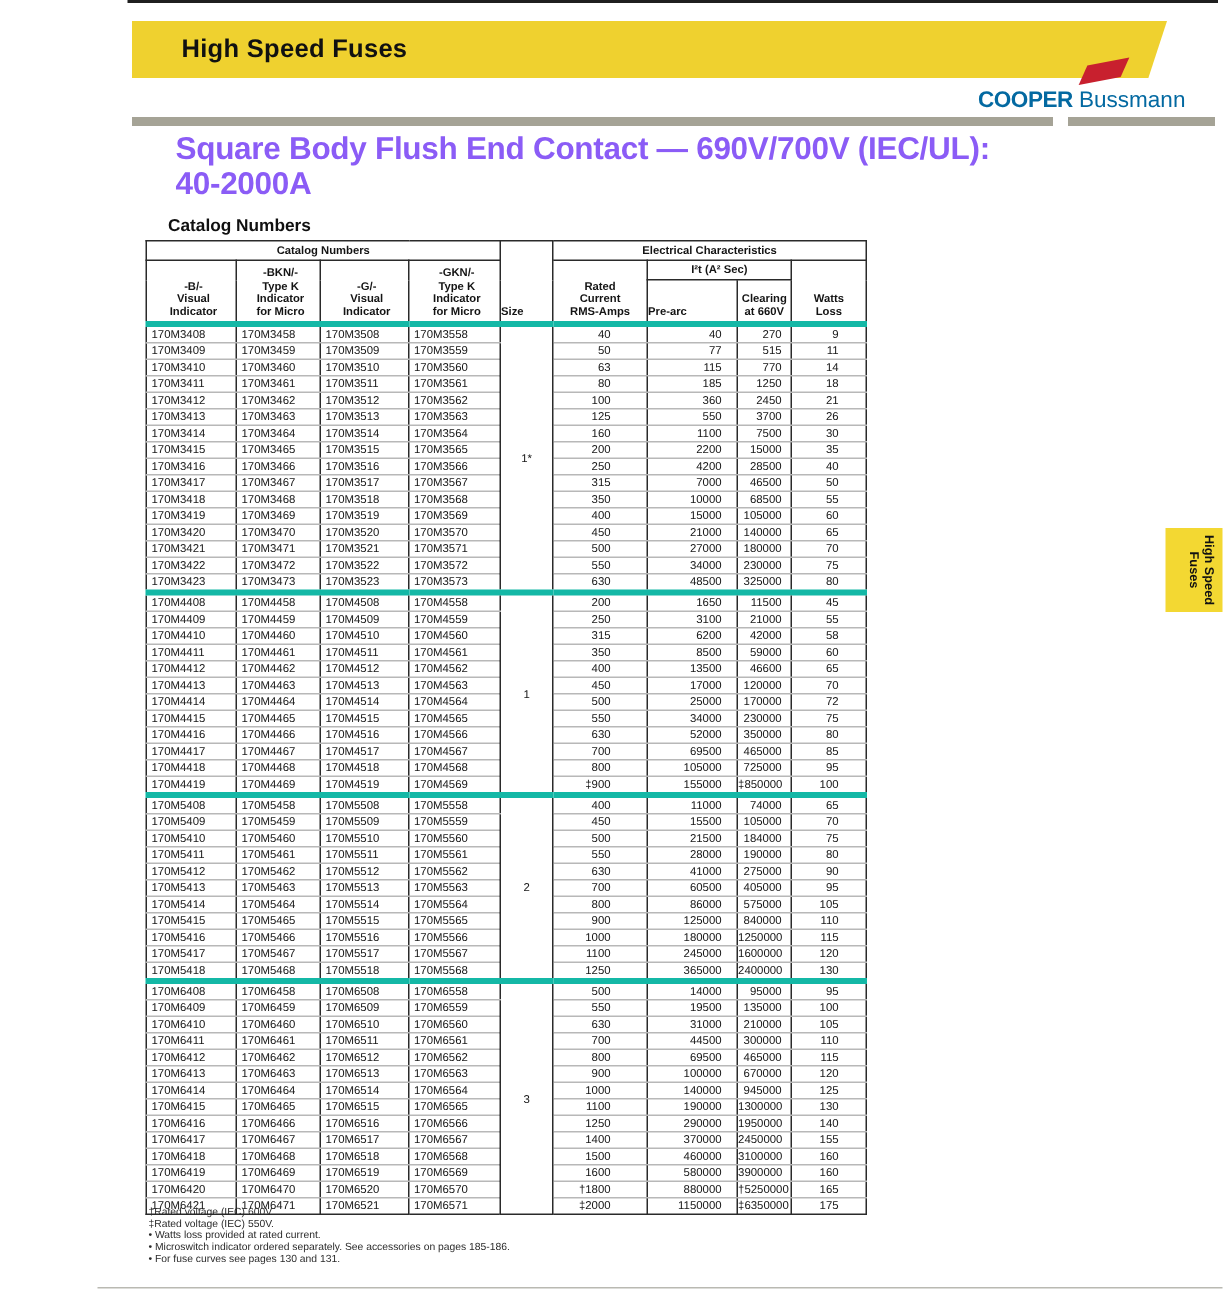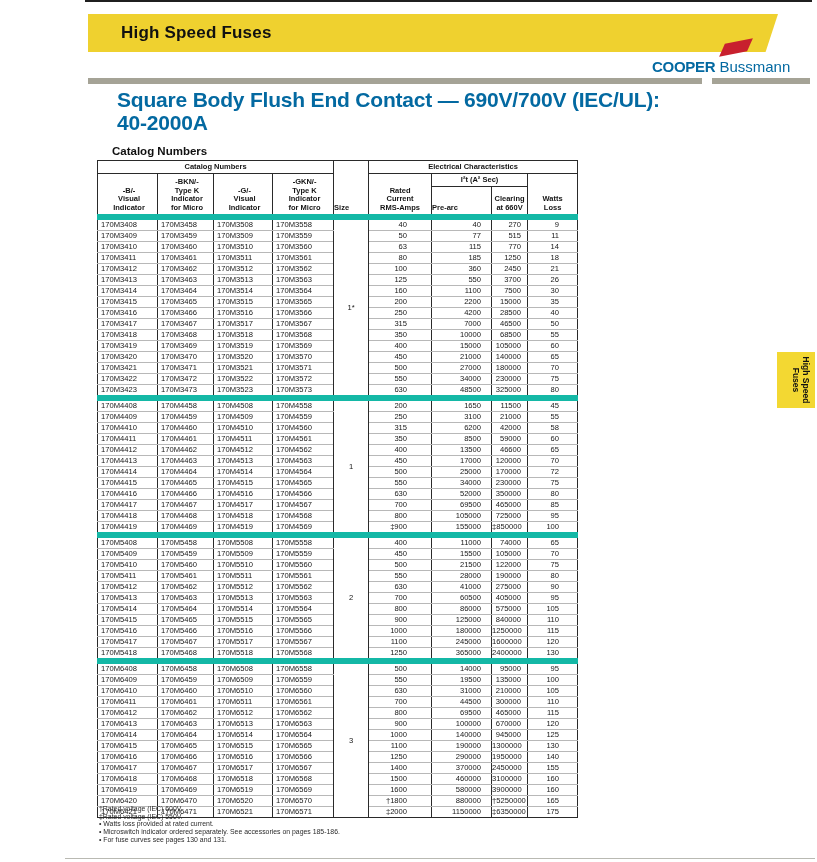--- a/index.html
+++ b/index.html
@@ -22,21 +22,21 @@
     position:absolute;left:72px;top:3px;width:28px;height:13px;
     transform:skew(-24deg,-11deg);
   }
   .logo-text{position:absolute;left:2px;top:20px;font-size:15px;white-space:nowrap;}
   .logo-cooper{font-weight:bold;color:#0369a1;letter-spacing:-0.3px;}
   .logo-bussmann{font-weight:normal;color:#0369a1;}
   .divider-a{position:absolute;left:88px;top:78px;width:614px;height:6px;}
   .divider-b{position:absolute;left:712px;top:78px;width:98px;height:6px;}
   .doc-title{
     position:absolute;left:117px;top:88px;width:680px;
-    font-size:21px;font-weight:bold;line-height:23px;color:#0369a1;letter-spacing:-0.2px;
+    font-size:21px;font-weight:bold;line-height:23px;color:#8b5cf6;letter-spacing:-0.2px;
   }
   .catalog-label{
     position:absolute;left:112px;top:145px;font-size:11.5px;font-weight:bold;color:#101010;
   }
   .table-wrap{position:absolute;left:97px;top:160px;}
   table{border-collapse:collapse;table-layout:fixed;width:480px;border:1px solid #2a2a2a;}
   th,td{margin:0;padding:0;overflow:hidden;}
   th{
     border:1px solid #2a2a2a;font-size:7.5px;font-weight:bold;color:#141414;
     vertical-align:bottom;line-height:8.5px;white-space:pre-line;
@@ -49,21 +49,21 @@
   .h-prearc{height:25px;text-align:left;padding-bottom:2px;}
   .h-clearing{height:25px;text-align:center;padding-bottom:2px;}
   .h-watts{text-align:center;padding-bottom:2px;}
   td{
     height:10px;line-height:10px;font-size:7.6px;color:#161616;
     border-left:1px solid #2a2a2a;border-right:1px solid #2a2a2a;
     border-top:1px solid #b8b8b8;border-bottom:1px solid #b8b8b8;
     white-space:nowrap;
   }
   tr.sec-end td{border-bottom:1px solid #2a2a2a;}
-  tr.sec-start td{border-top:6px solid #14b8a6;}
+  tr.sec-start td{border-top:4px solid #14b8a6;}
   td.c-cat{text-align:left;padding-left:3px;}
   td.c-size{text-align:center;border-top:1px solid #2a2a2a;border-bottom:1px solid #2a2a2a;font-size:7.6px;}
   td.c-rated{text-align:right;padding-right:24px;}
   td.c-prearc{text-align:right;padding-right:10px;}
   td.c-clearing{text-align:right;padding-right:6px;}
   td.c-watts{text-align:right;padding-right:18px;}
   .side-tab{
     position:absolute;left:777px;top:352px;width:38px;height:56px;
   }
   .side-tab-text{
@@ -455,21 +455,21 @@
           <td class="c-clearing">105000</td>
           <td class="c-watts">70</td>
         </tr>
         <tr>
           <td class="c-cat">170M5410</td>
           <td class="c-cat">170M5460</td>
           <td class="c-cat">170M5510</td>
           <td class="c-cat">170M5560</td>
           <td class="c-rated">500</td>
           <td class="c-prearc">21500</td>
-          <td class="c-clearing">122000</td>
+          <td class="c-clearing">184000</td>
           <td class="c-watts">75</td>
         </tr>
         <tr>
           <td class="c-cat">170M5411</td>
           <td class="c-cat">170M5461</td>
           <td class="c-cat">170M5511</td>
           <td class="c-cat">170M5561</td>
           <td class="c-rated">550</td>
           <td class="c-prearc">28000</td>
           <td class="c-clearing">190000</td>

